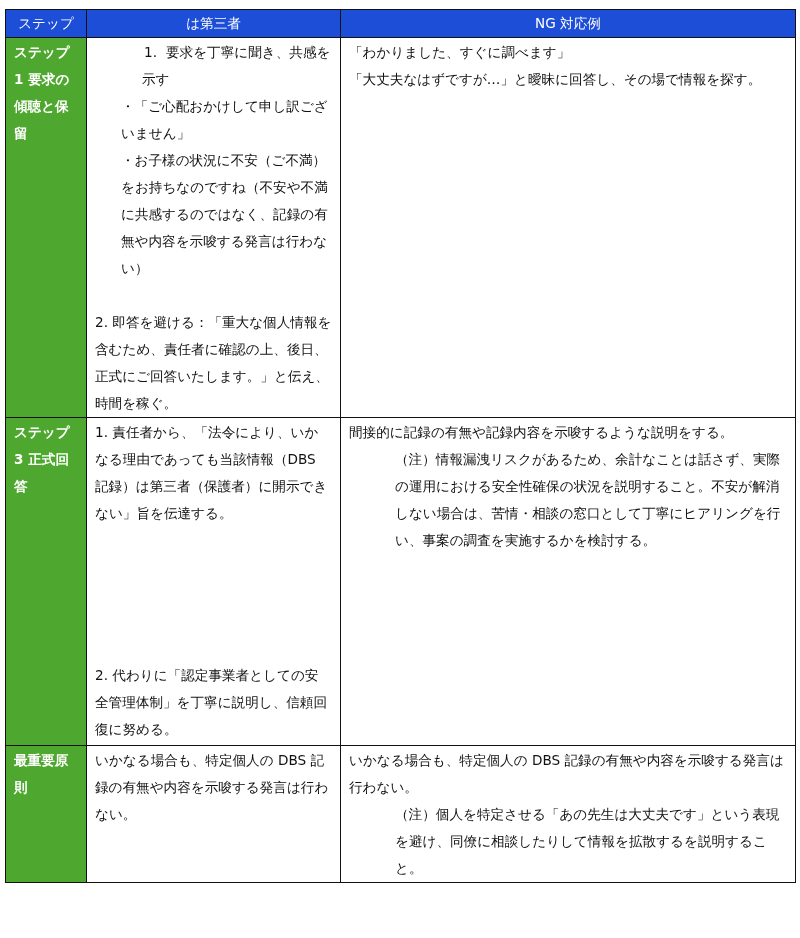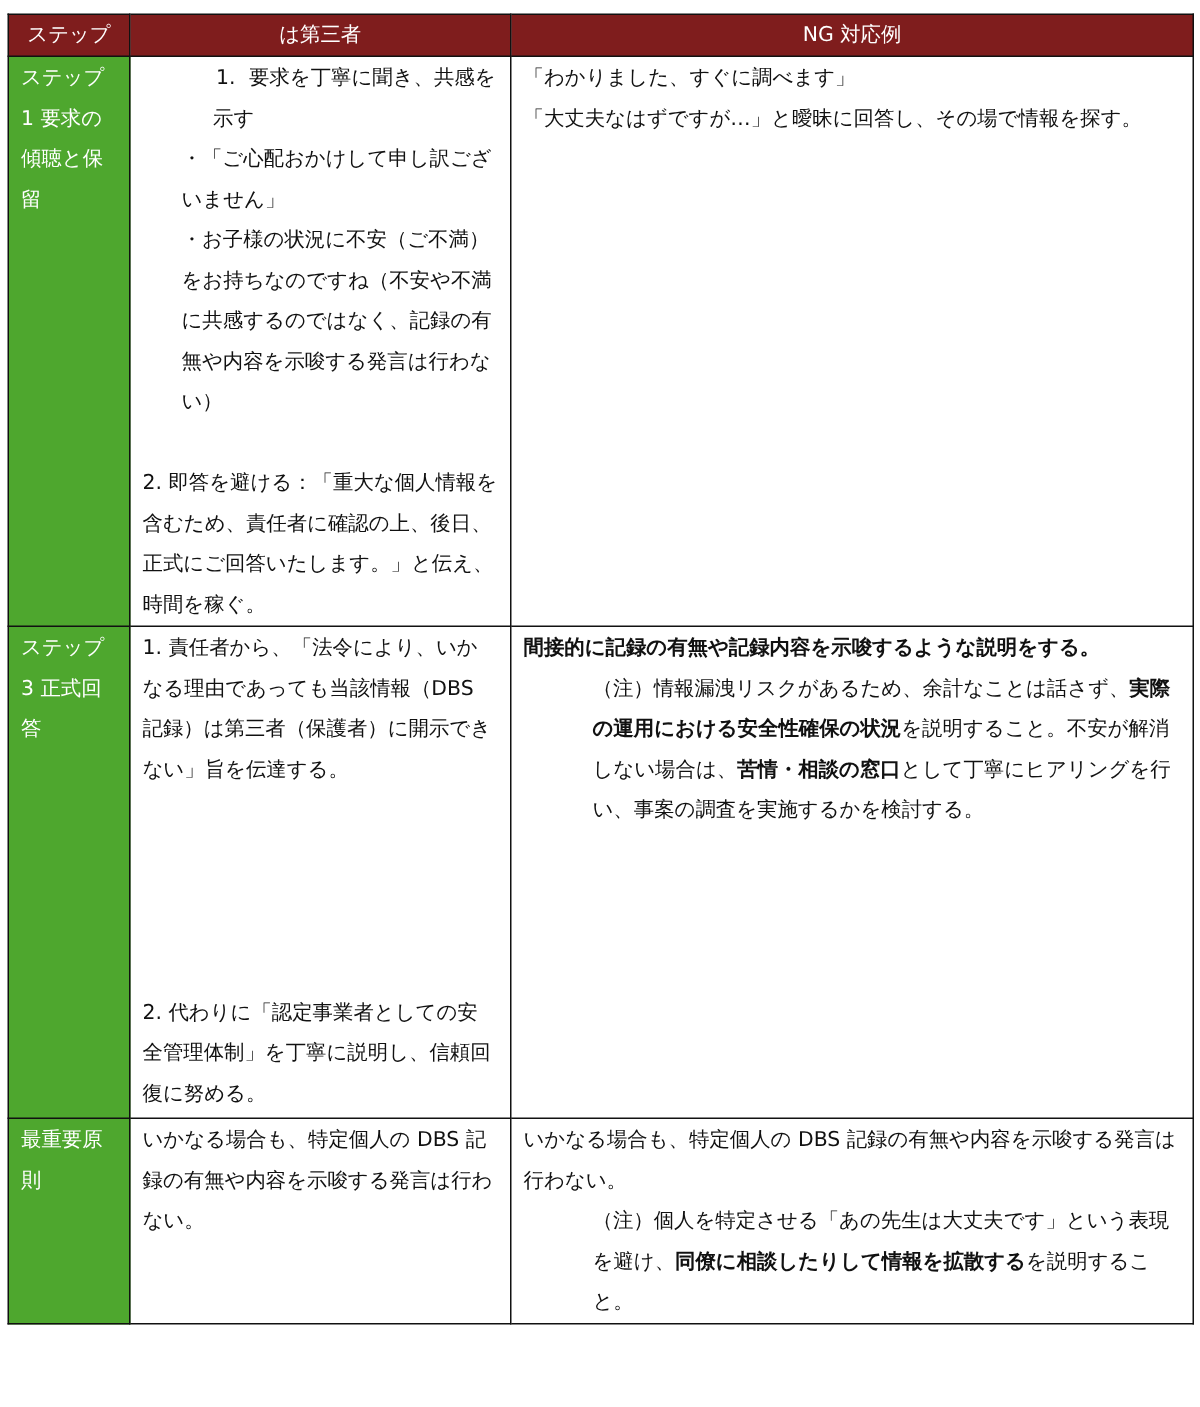--- a/index.html
+++ b/index.html
@@ -6,31 +6,31 @@
   body { width: 800px; height: 938px; position: relative; overflow: hidden;
          font-family: "DejaVu Sans", "Liberation Sans", sans-serif; color: #111; }
   table.guide { position: absolute; left: 5px; top: 9px; border-collapse: collapse;
                 table-layout: fixed; width: 790px; }
   table.guide col.c1 { width: 81px; }
   table.guide col.c2 { width: 254px; }
   table.guide col.c3 { width: 455px; }
   table.guide th, table.guide td { border: 1.5px solid #111; vertical-align: top;
                 padding: 1px 8px 0 8px; font-size: 13.6px; line-height: 27px;
                 word-break: break-all; }
-  table.guide thead th { background: #7f1d1d; color: #ffffff; font-weight: normal;
+  table.guide thead th { background: #1d4ed8; color: #ffffff; font-weight: normal;
                 text-align: center; height: 26px; padding-top: 0; }
-  td.step { background: #4EA72E; color: #ffffff; font-weight: normal; padding-left: 6px; padding-right: 4px; }
+  td.step { background: #4EA72E; color: #ffffff; font-weight: bold; padding-left: 6px; padding-right: 4px; }
   td.content { padding-left: 8px; }
   .item-head { display: block; margin-left: 47px; }
   .num { display: inline-block; width: 22px; padding-left: 2px; }
   .sub { display: block; padding-left: 26px; }
   .item-body { display: block; }
   .gap { display: block; height: 27px; }
   .gap3 { display: block; height: 135px; }
-  .b { font-weight: bold; }
+  .b { font-weight: normal; }
   .note { display: block; padding-left: 2px; margin-left: 44px; }
   tr.r1 td { height: 349px; }
   tr.r2 td { height: 110px; }
   tr.r3 td { height: 326px; }
   tr.r4 td { height: 100px; }
 </style>
 </head>
 <body>
 
 <table class="guide">

